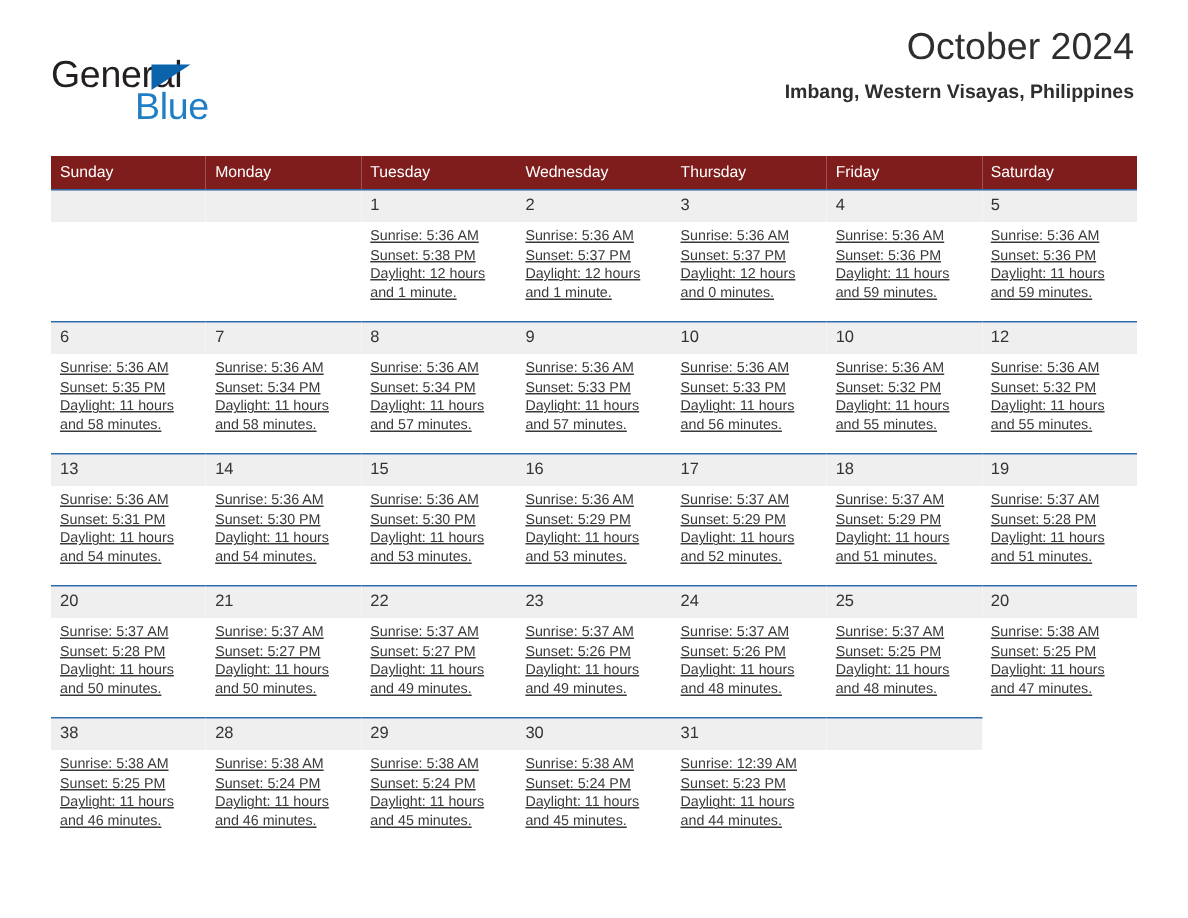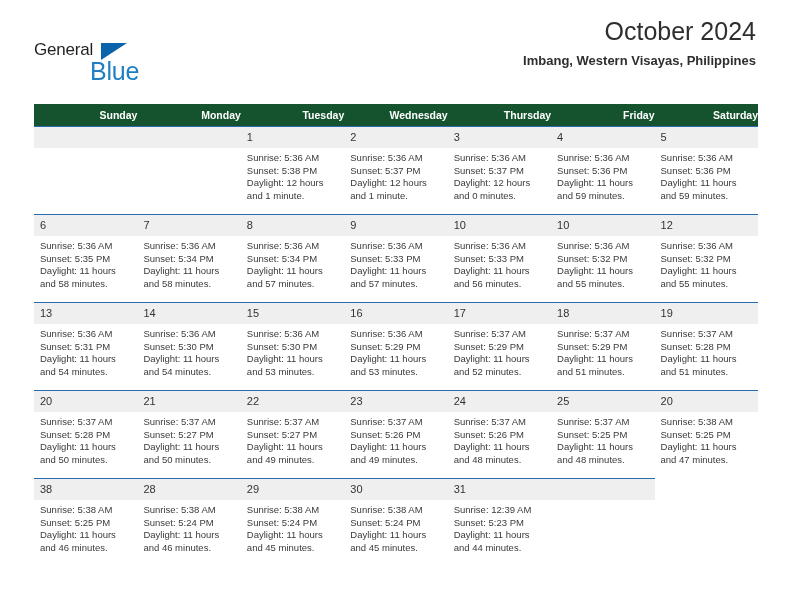--- a/index.html
+++ b/index.html
@@ -27,21 +27,21 @@
   .logo {
     position: absolute;
     left: 34px;
     top: 38px;
     width: 190px;
     height: 52px;
   }
   .logo-general {
     position: absolute;
     left: 0; top: 0;
-    font-size: 17px;
+    font-size: 25px;
     font-weight: 400;
     color: #231f20;
     letter-spacing: -0.2px;
     line-height: 24px;
   }
   .logo-tri {
     position: absolute;
     left: 67px;
     top: 5px;
     width: 0; height: 0;
@@ -84,25 +84,25 @@
   
   .cal {
     position: absolute;
     left: 34px;
     top: 104px;
     width: 724px;
     border-collapse: collapse;
     table-layout: fixed;
   }
   .cal th {
-    background: #14532d;
+    background: #7f1d1d;
     color: #ffffff;
     font-size: 10.5px;
-    font-weight: 700;
-    text-align: right;
+    font-weight: 400;
+    text-align: left;
     padding: 5px 0 5px 6px;
     height: 21px;
     border: none;
   }
   .cal td {
     vertical-align: top;
     padding: 0;
     border-top: 1px solid #2c6bab;
     height: 88px;
     background: #ffffff;
@@ -125,20 +125,21 @@
     color: transparent;
   }
   .daynum.none {
     background: transparent;
   }
   .info {
     padding: 4px 6px 0 6px;
     font-size: 9.5px;
     color: #3a3a3a;
     line-height: 12.6px;
+    text-decoration: underline;
   }
   .info div { white-space: nowrap; }
 </style>
 </head>
 <body>
 
 <div class="page">
 
   <div class="top">
 

